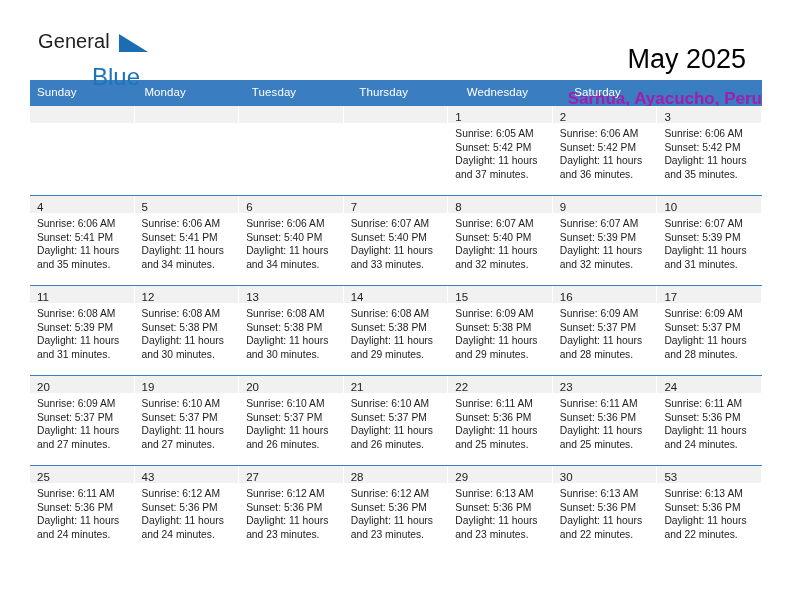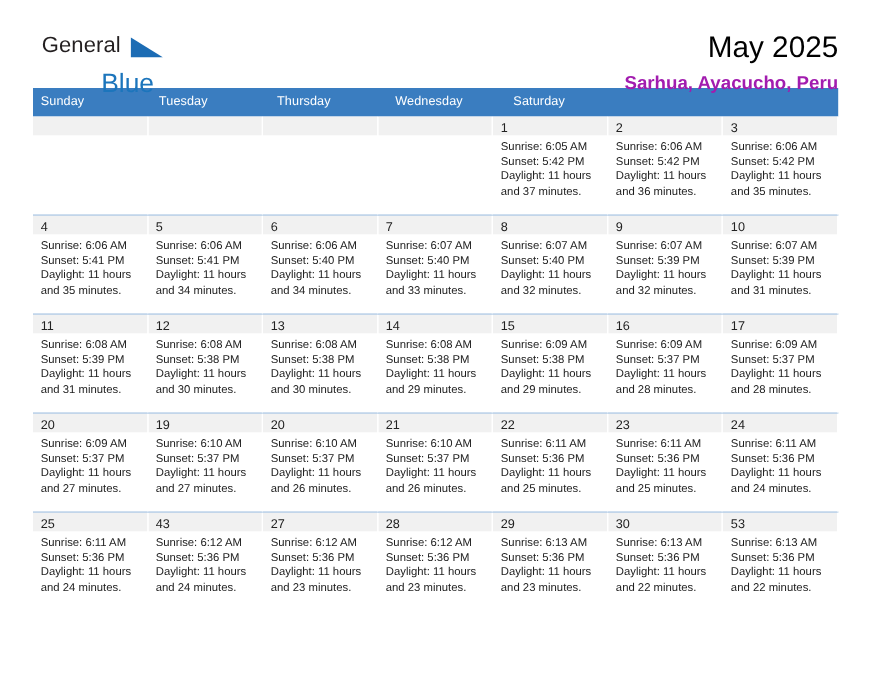--- a/index.html
+++ b/index.html
@@ -65,21 +65,21 @@
   }
   .titles {
     text-align: right;
     padding-top: 0px;
   }
   .cal-title {
     font-size: 27px;
     color: #000;
     line-height: 30px;
     font-weight: normal;
-    margin: 0;
+    margin: 16px;
   }
   .cal-sub {
     font-size: 17px;
     color: #a21caf;
     line-height: 18px;
     margin: 9px 0 0 0;
     font-weight: bold;
   }
 
   
@@ -147,20 +147,21 @@
     </div>
     <div class="titles">
       <h1 class="cal-title">May 2025</h1>
       <h2 class="cal-sub">Sarhua, Ayacucho, Peru</h2>
     </div>
   </div>
 
   <div class="calendar">
     <div class="weekhead">
       <div class="dow">Sunday</div>
+      <div class="dow">Monday</div>
       <div class="dow">Tuesday</div>
       <div class="dow">Thursday</div>
       <div class="dow">Wednesday</div>
       <div class="dow">Saturday</div>
     </div>
 
     <div id="weeks-container">
         <div class="week">
           <div class="cell empty">
             <div class="daynum-band"><span class="daynum"></span></div>

